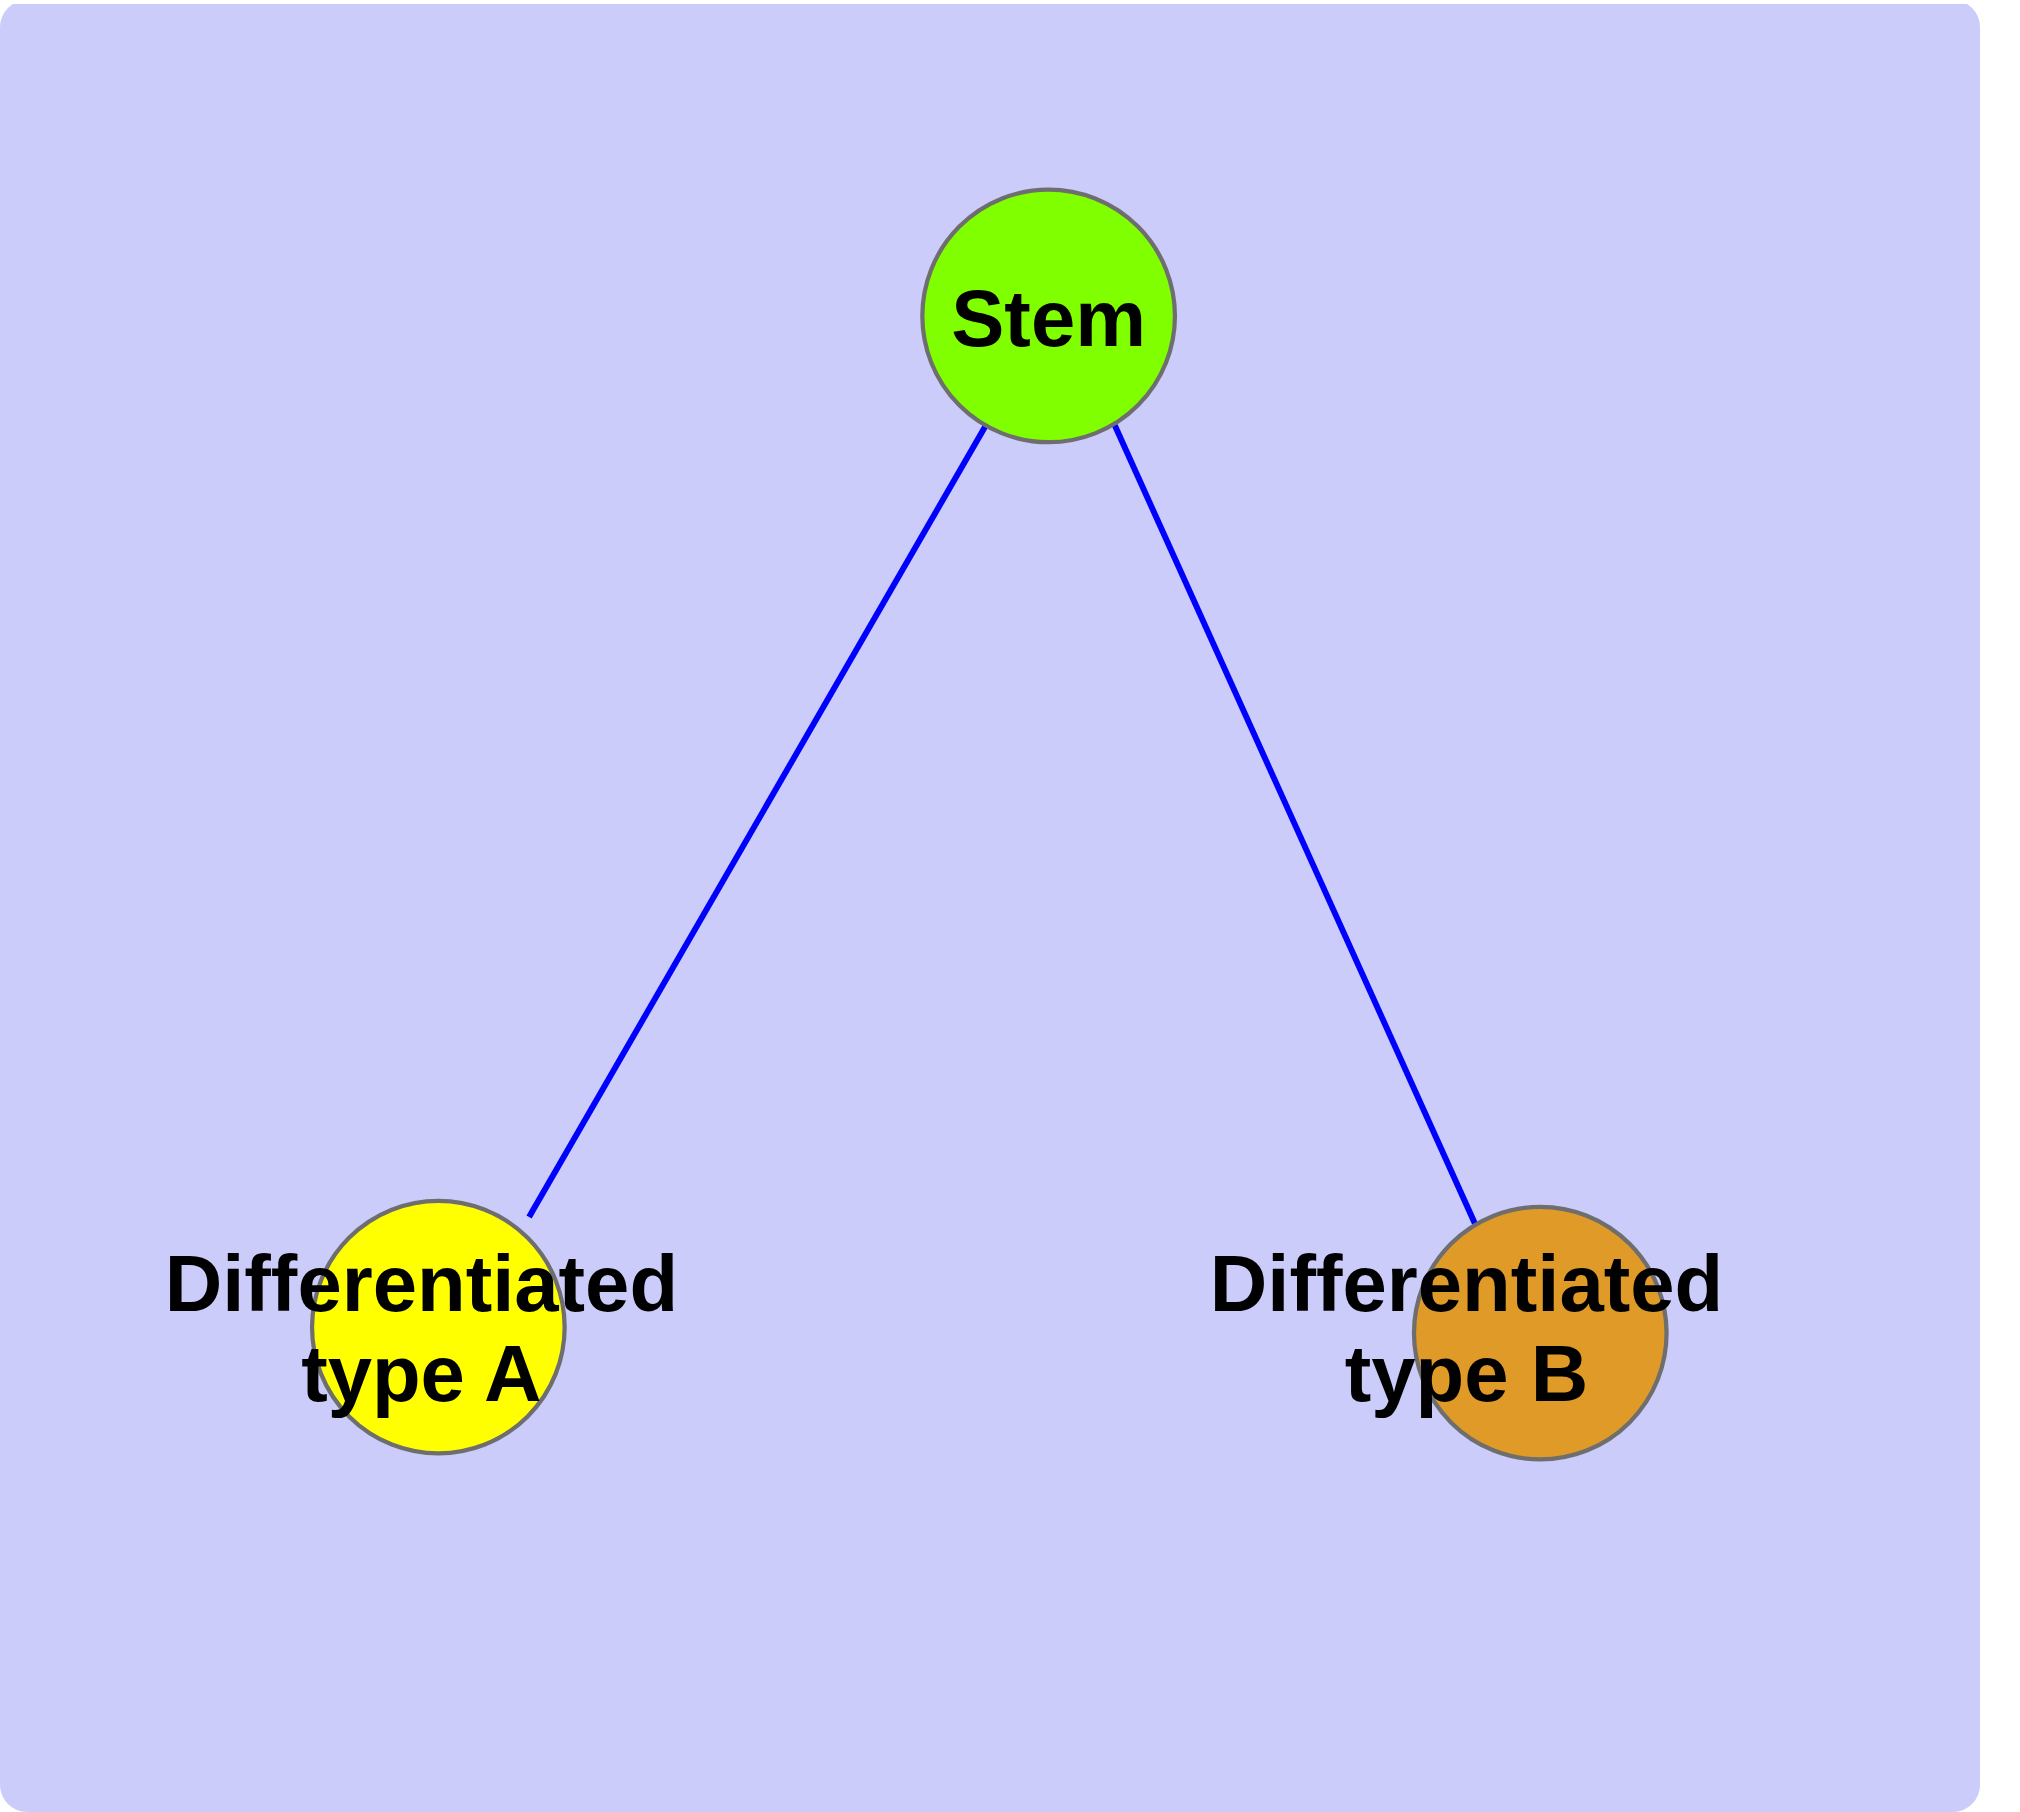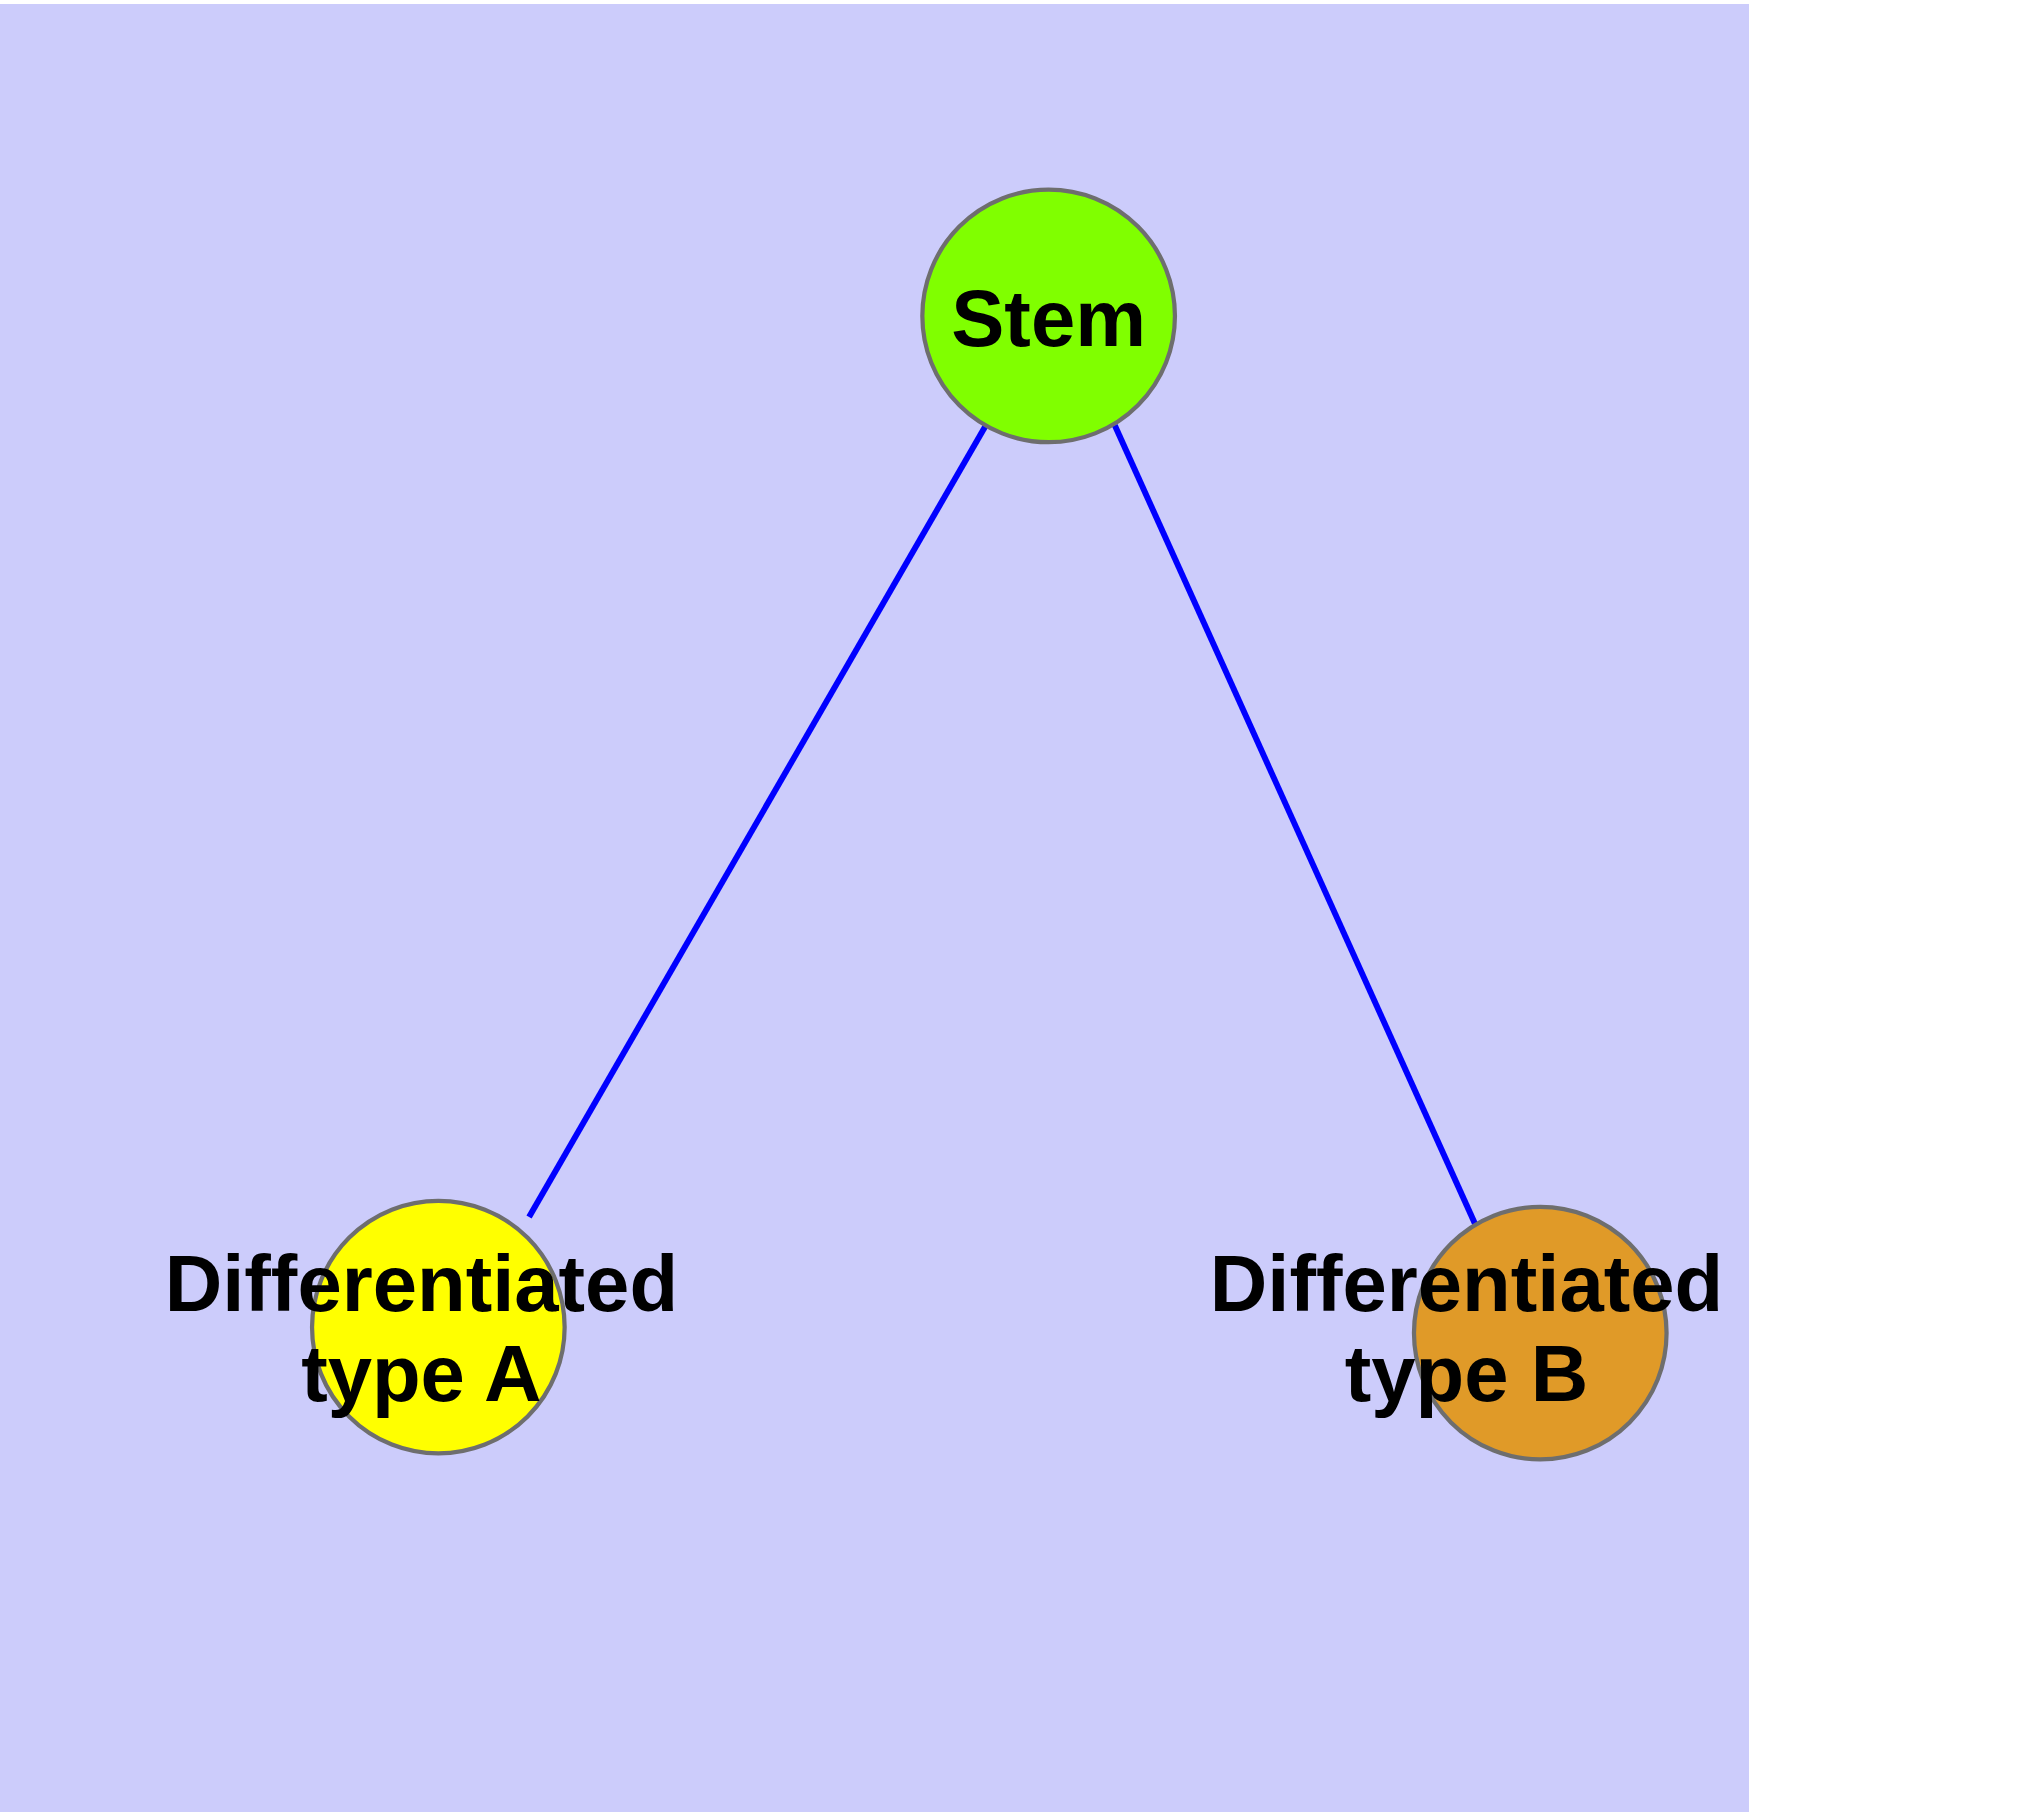--- a/index.html
+++ b/index.html
@@ -3,25 +3,26 @@
 <meta charset="utf-8">
 <title>Cell Differentiation Graph</title>
 <style>
   html, body {
     margin: 0;
     padding: 0;
     background: #ffffff;
   }
   #canvas {
     position: relative;
-    width: 1749px;
+    width: 1980px;
     height: 1812px;
     background: #ffffff;
     overflow: hidden;
     font-family: "Liberation Sans", "DejaVu Sans", sans-serif;
+    border-radius: 27px;
   }
   #plot-area {
     position: absolute;
     left: 0;
     top: 4.2px;
     width: 2021px;
     height: 1808px;
     background: #ccccfb;
   }
   #graph-svg {

